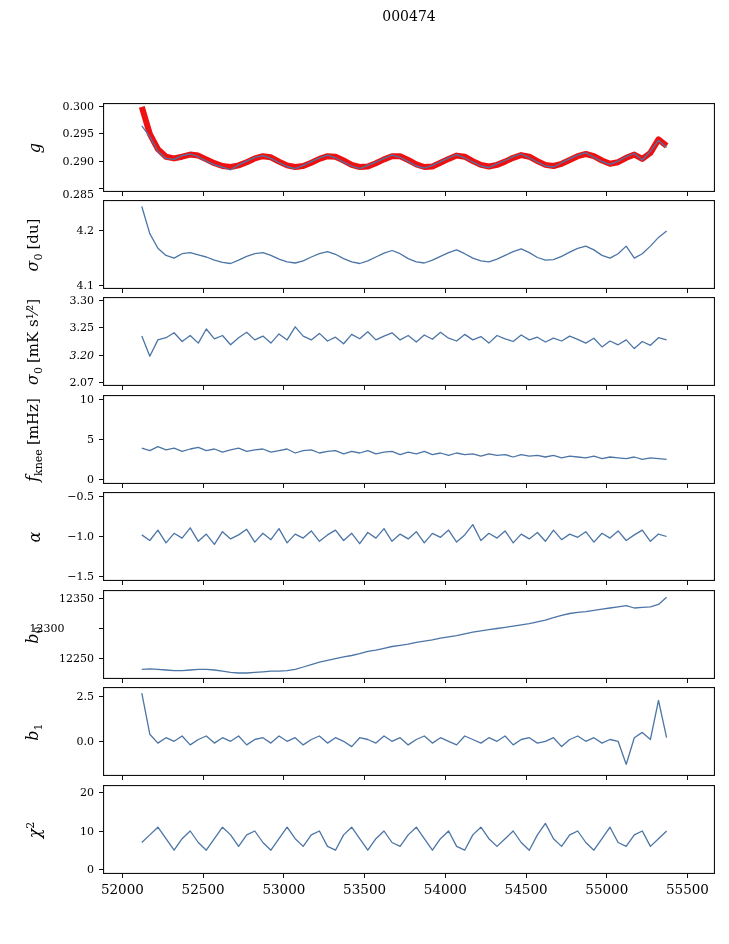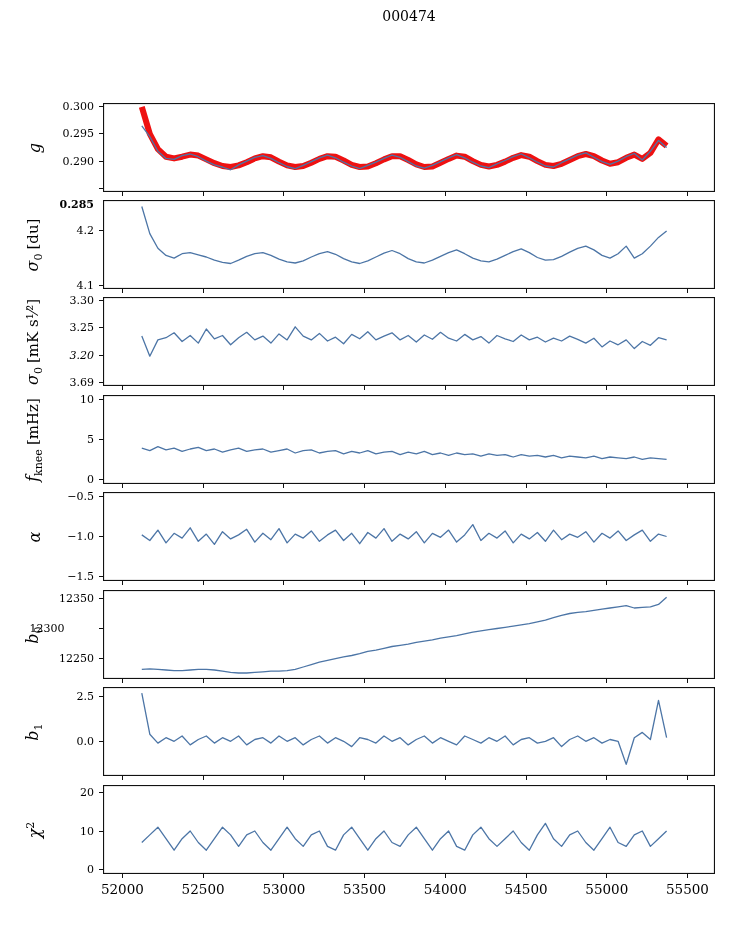--- a/index.html
+++ b/index.html
@@ -27,21 +27,21 @@
   <div class="title">000474</div>
 
 <div class="panel" style="left: 103px; top: 103px; width: 612px; height: 89px;">
       <svg width="612" height="89">
         <polyline points="38.8,3.8 46.8,30.9 54.9,46.1 63.0,53.7 71.1,55.4 79.1,53.7 87.2,51.6 95.3,52.6 103.3,56.4 111.4,60.2 119.5,63.0 127.6,64.0 135.6,62.4 143.7,59.2 151.8,55.4 159.9,53.2 167.9,54.3 176.0,58.6 184.1,62.4 192.2,64.0 200.2,63.0 208.3,59.7 216.4,55.9 224.5,53.2 232.5,53.7 240.6,57.5 248.7,61.9 256.7,64.0 264.8,63.5 272.9,60.2 281.0,56.4 289.0,53.2 297.1,53.2 305.2,57.0 313.3,61.3 321.3,64.0 329.4,63.5 337.5,59.7 345.6,55.9 353.6,52.6 361.7,53.7 369.8,58.1 377.9,61.9 385.9,63.5 394.0,61.9 402.1,58.6 410.2,54.8 418.2,52.1 426.3,53.7 434.4,58.1 442.4,61.9 450.5,63.0 458.6,60.8 466.7,57.0 474.7,53.2 482.8,51.0 490.9,53.2 499.0,57.5 507.0,60.8 515.1,59.2 523.2,54.8 531.3,51.6 539.3,55.9 547.4,49.9 555.5,36.4 563.6,42.9" fill="none" stroke="#ee1111" stroke-width="6" stroke-linejoin="round"></polyline>
         <polyline points="38.8,22.8 46.8,33.6 54.9,48.3 63.0,55.4 71.1,56.4 79.1,52.6 87.2,51.0 95.3,53.7 103.3,58.1 111.4,61.9 119.5,64.0 127.6,66.8 135.6,61.9 143.7,58.1 151.8,54.3 159.9,52.6 167.9,55.4 176.0,59.7 184.1,63.5 192.2,65.7 200.2,62.4 208.3,58.6 216.4,54.8 224.5,52.1 232.5,54.8 240.6,59.2 248.7,63.0 256.7,65.7 264.8,62.4 272.9,59.2 281.0,55.4 289.0,52.1 297.1,54.3 305.2,58.6 313.3,63.0 321.3,65.1 329.4,62.4 337.5,58.6 345.6,54.8 353.6,51.6 361.7,54.8 369.8,59.2 377.9,63.0 385.9,64.6 394.0,60.8 402.1,57.5 410.2,53.7 418.2,51.0 426.3,54.8 434.4,59.2 442.4,63.0 450.5,64.0 458.6,59.7 466.7,55.9 474.7,52.1 482.8,49.9 490.9,54.3 499.0,58.6 507.0,61.3 515.1,58.1 523.2,53.7 531.3,50.5 539.3,57.0 547.4,48.3 555.5,37.4 563.6,44.5" fill="none" stroke="#4c75a6" stroke-width="1.3" stroke-linejoin="round"></polyline>
         <rect x="0.5" y="0.5" width="611" height="88" fill="none" stroke="#111111" stroke-width="1.2"></rect>
       </svg>
     </div>
     <div class="ytick" style="left: 99px; top: 187.7px; width: 4px; height: 1px;"></div>
-    <div class="ytlabel" style="left: 0px; width: 94px; top: 197px; font-weight: bold;">0.285</div>
+    <div class="ytlabel" style="left: 0px; width: 94px; top: 187px;">0.285</div>
     <div class="ytick" style="left: 99px; top: 160.6px; width: 4px; height: 1px;"></div>
     <div class="ytlabel" style="left: 0px; width: 94px; top: 153.6px;">0.290</div>
     <div class="ytick" style="left: 99px; top: 133.4px; width: 4px; height: 1px;"></div>
     <div class="ytlabel" style="left: 0px; width: 94px; top: 126.4px;">0.295</div>
     <div class="ytick" style="left: 99px; top: 106.3px; width: 4px; height: 1px;"></div>
     <div class="ytlabel" style="left: 0px; width: 94px; top: 99.3px;">0.300</div>
     <div class="xtick" style="left: 121.9px; top: 192px; width: 1px; height: 4px;"></div>
     <div class="xtick" style="left: 202.6px; top: 192px; width: 1px; height: 4px;"></div>
     <div class="xtick" style="left: 283.4px; top: 192px; width: 1px; height: 4px;"></div>
     <div class="xtick" style="left: 364.1px; top: 192px; width: 1px; height: 4px;"></div>
@@ -69,21 +69,21 @@
     <div class="xtick" style="left: 606.3px; top: 289px; width: 1px; height: 4px;"></div>
     <div class="xtick" style="left: 687px; top: 289px; width: 1px; height: 4px;"></div>
     <div class="ylabel" style="left: 34px; top: 244.5px; transform: translate(-50%, -50%) rotate(-90deg);"><span class="sym">σ</span><sub>0</sub><span class="unit">[du]</span></div>
     <div class="panel" style="left: 103px; top: 297px; width: 612px; height: 89px;">
       <svg width="612" height="89">
         <polyline points="38.8,39.1 46.8,59.2 54.9,42.9 63.0,40.7 71.1,35.8 79.1,44.5 87.2,38.5 95.3,46.1 103.3,32.0 111.4,41.8 119.5,38.5 127.6,47.8 135.6,40.7 143.7,35.3 151.8,42.9 159.9,39.1 167.9,46.1 176.0,36.9 184.1,42.9 192.2,29.8 200.2,39.1 208.3,42.9 216.4,36.4 224.5,44.0 232.5,40.2 240.6,46.7 248.7,37.4 256.7,41.8 264.8,34.7 272.9,42.9 281.0,39.1 289.0,35.8 297.1,42.9 305.2,38.5 313.3,45.0 321.3,38.0 329.4,42.3 337.5,35.3 345.6,41.2 353.6,44.0 361.7,37.4 369.8,42.9 377.9,39.6 385.9,46.1 394.0,38.5 402.1,41.8 410.2,44.5 418.2,38.0 426.3,42.9 434.4,40.2 442.4,45.0 450.5,41.2 458.6,44.0 466.7,39.1 474.7,42.3 482.8,46.1 490.9,41.2 499.0,49.9 507.0,44.0 515.1,47.8 523.2,42.9 531.3,51.6 539.3,44.5 547.4,48.3 555.5,40.7 563.6,42.9" fill="none" stroke="#4c75a6" stroke-width="1.3" stroke-linejoin="round"></polyline>
         <rect x="0.5" y="0.5" width="611" height="88" fill="none" stroke="#111111" stroke-width="1.2"></rect>
       </svg>
     </div>
     <div class="ytick" style="left: 99px; top: 381.7px; width: 4px; height: 1px;"></div>
-    <div class="ytlabel" style="left: 0px; width: 94px; top: 374.7px;">3.69</div>
+    <div class="ytlabel" style="left: 0px; width: 94px; top: 374.7px;">2.07</div>
     <div class="ytick" style="left: 99px; top: 354.6px; width: 4px; height: 1px;"></div>
     <div class="ytlabel" style="left: 0px; width: 94px; top: 347.6px; font-style: italic;">3.20</div>
     <div class="ytick" style="left: 99px; top: 327.4px; width: 4px; height: 1px;"></div>
     <div class="ytlabel" style="left: 0px; width: 94px; top: 320.4px;">3.25</div>
     <div class="ytick" style="left: 99px; top: 300.3px; width: 4px; height: 1px;"></div>
     <div class="ytlabel" style="left: 0px; width: 94px; top: 293.3px;">3.30</div>
     <div class="xtick" style="left: 121.9px; top: 386px; width: 1px; height: 4px;"></div>
     <div class="xtick" style="left: 202.6px; top: 386px; width: 1px; height: 4px;"></div>
     <div class="xtick" style="left: 283.4px; top: 386px; width: 1px; height: 4px;"></div>
     <div class="xtick" style="left: 364.1px; top: 386px; width: 1px; height: 4px;"></div>

